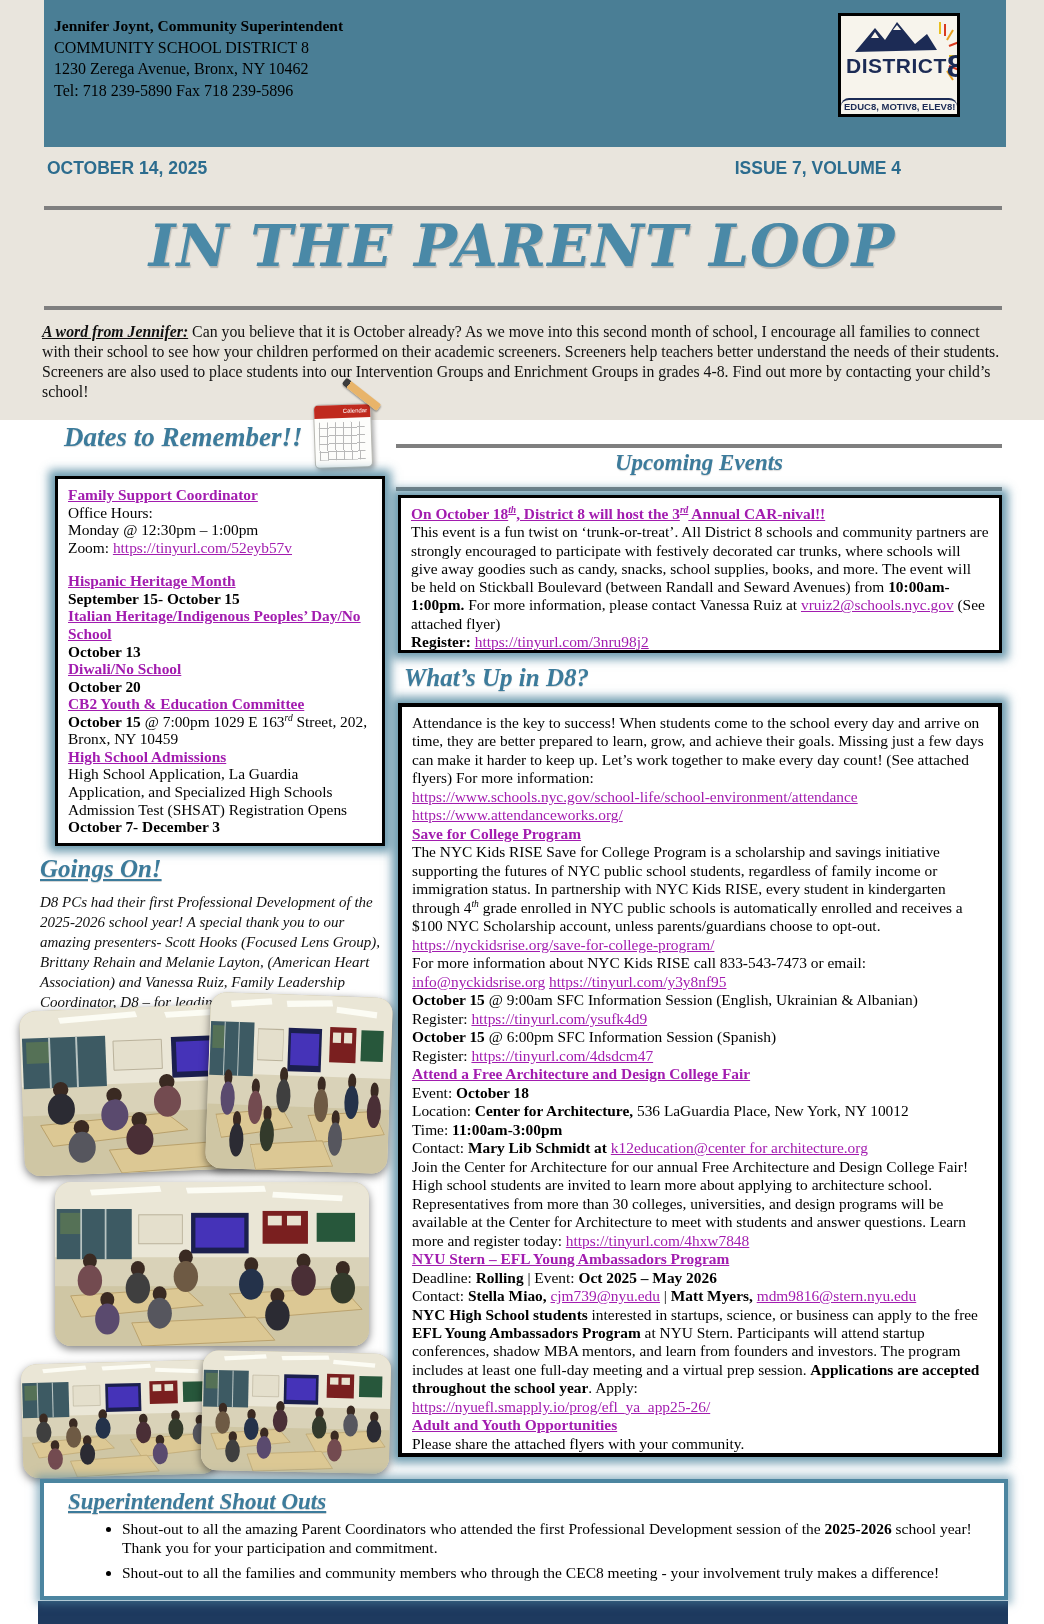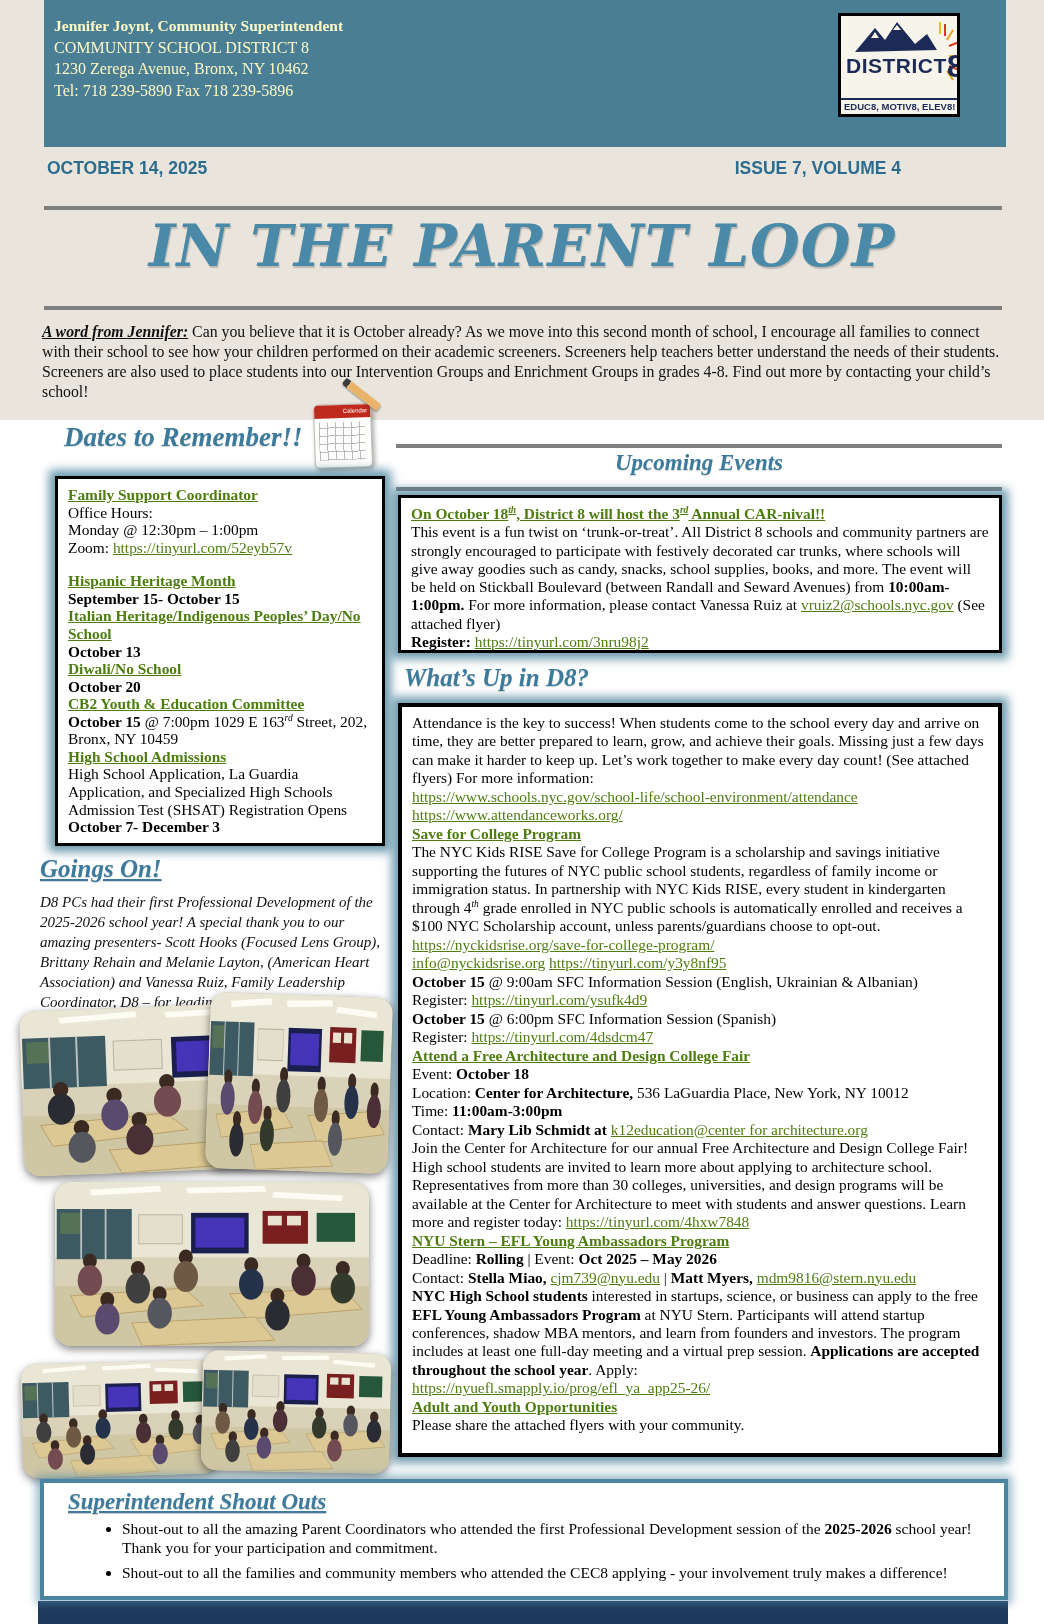--- a/index.html
+++ b/index.html
@@ -1,27 +1,27 @@
 <!DOCTYPE html>
 <html><head>
 <meta charset="utf-8">
 <style>
   html,body{margin:0;padding:0;}
   body{background:#e9e5dd;font-family:"Liberation Serif",serif;}
   .page{position:relative;width:1044px;height:1624px;background:#e9e5dd;overflow:hidden;}
 
   
   .header-bar{position:absolute;left:44px;top:0;width:962px;height:147px;background:#4a7e95;}
-  .contact{position:absolute;left:10px;top:16px;color:#fef9c3;font-size:16px;line-height:1.34;}
+  .contact{position:absolute;left:10px;top:16px;color:#000000;font-size:16px;line-height:1.34;}
   .contact .c1{font-weight:bold;font-size:15.5px;}
   .logo{position:absolute;left:794px;top:13px;width:122px;height:104px;background:#f7f4ec;border:3px solid #000000;box-sizing:border-box;overflow:hidden;}
   .logo svg{position:absolute;left:0;top:0;}
   .logo-word{position:absolute;left:5px;top:32px;color:#1c2b55;font-family:"Liberation Sans",sans-serif;font-weight:bold;font-size:21px;letter-spacing:.5px;white-space:nowrap;}
   .logo-8{font-size:32px;vertical-align:-4px;}
-  .logo-tag{position:absolute;left:0;bottom:0;width:100%;border-top:2px solid #1c2b55;color:#1c2b55;font-family:"Liberation Sans",sans-serif;font-weight:bold;font-size:9.5px;text-align:left;padding:1px 0 2px 3px;box-sizing:border-box;white-space:nowrap;}
+  .logo-tag{position:absolute;left:0;bottom:0;width:100%;border-top:2px solid #1c2b55;color:#1c2b55;font-family:"Liberation Sans",sans-serif;font-weight:bold;font-size:9.5px;text-align:left;padding:1px 0 2px 3px;box-sizing:border-box;white-space:nowrap;border-radius:8px;}
 
   
   .issue-bar{position:absolute;left:47px;top:158px;width:959px;display:flex;justify-content:space-between;color:#2c6c8e;font-family:"Liberation Sans",sans-serif;font-weight:bold;font-size:17.5px;}
   .issue-bar .right{margin-right:105px;}
 
   .rule{position:absolute;left:44px;width:958px;height:4px;background:#7f7f7f;}
   .rule-a{top:206px;}
   .rule-b{top:306px;}
 
   .masthead{position:absolute;left:0;top:212px;width:1044px;margin:0;text-align:center;color:#4a89a7;font-family:"DejaVu Serif",serif;font-weight:bold;font-style:italic;font-size:57px;letter-spacing:1px;text-shadow:1px 2px 1px rgba(60,60,60,.25);}
@@ -32,21 +32,21 @@
   .sheet{position:absolute;left:0;top:420px;width:1044px;height:1204px;background:#ffffff;}
 
   
   .sec-h{position:absolute;color:#3c7b9b;font-family:"Liberation Serif",serif;font-weight:bold;font-style:italic;margin:0;text-shadow:0 1px 1px rgba(90,90,90,.25);}
   .box{position:absolute;background:#fff;border:3px solid #000;box-sizing:border-box;box-shadow:0 0 9px 6px rgba(73,130,155,.8);padding:7px 10px;overflow:hidden;}
   .line{min-height:1em;}
   .line.blank{height:16px;}
   .b{font-weight:bold;}
   .i{font-style:italic;}
   .u{text-decoration:underline;}
-  .lnk{color:#4d7c0f;text-decoration:underline;cursor:pointer;}
+  .lnk{color:#a21caf;text-decoration:underline;cursor:pointer;}
   .sup{vertical-align:super;font-size:.62em;line-height:0;font-style:italic;}
 
   
   .dates-h{left:64px;top:422px;font-size:27px;}
   .calendar{position:absolute;left:314px;top:404px;width:56px;height:62px;background:#fdfdfb;border:1px solid #b9b9b3;border-radius:5px;box-shadow:2px 3px 5px rgba(0,0,0,.35);transform:rotate(-2deg);}
   .cal-top{position:absolute;left:0;top:0;width:100%;height:13px;background:#c02a1e;border-radius:4px 4px 0 0;color:#fff;font-family:"Liberation Sans",sans-serif;font-size:6px;text-align:right;padding-right:3px;box-sizing:border-box;line-height:13px;}
   .cal-grid{position:absolute;left:4px;top:17px;width:46px;height:38px;background:repeating-linear-gradient(0deg,#a9a9a9 0 1px,transparent 1px 8px),repeating-linear-gradient(90deg,#a9a9a9 0 1px,transparent 1px 8px);opacity:.8;}
   .pencil{position:absolute;right:-14px;top:-14px;width:44px;height:8px;background:linear-gradient(90deg,#3c3c3c 0 6px,#e8b46a 6px 100%);transform:rotate(40deg);border-radius:2px;box-shadow:1px 1px 2px rgba(0,0,0,.4);}
   .dates-box{left:55px;top:476px;width:330px;height:370px;font-size:15.4px;}
   .dates-box .line{line-height:1.14;}
@@ -401,20 +401,21 @@
     </div>
 
   <h2 class="sec-h whatsup-h">What’s Up in D8?</h2>
   <div class="box whatsup-box">
       <div class="line"><span>Attendance is the key to success! When students come to the school every day and arrive on time, they are better prepared to learn, grow, and achieve their goals. Missing just a few days can make it harder to keep up. Let’s work together to make every day count! (See attached flyers) For more information:</span></div>
       <div class="line"><a class="lnk">https://www.schools.nyc.gov/school-life/school-environment/attendance</a></div>
       <div class="line"><a class="lnk">https://www.attendanceworks.org/</a></div>
       <div class="line"><a class="lnk b u">Save for College Program</a></div>
       <div class="line"><span>The NYC Kids RISE Save for College Program is a scholarship and savings initiative supporting the futures of NYC public school students, regardless of family income or immigration status. In partnership with NYC Kids RISE, every student in kindergarten through 4</span><span class="sup">th</span><span> grade enrolled in NYC public schools is automatically enrolled and receives a $100 NYC Scholarship account, unless parents/guardians choose to opt-out.</span></div>
       <div class="line"><a class="lnk">https://nyckidsrise.org/save-for-college-program/</a></div>
+      <div class="line"><span>For more information about NYC Kids RISE call 833-543-7473 or email:</span></div>
       <div class="line"><a class="lnk">info@nyckidsrise.org</a><span>    </span><a class="lnk">https://tinyurl.com/y3y8nf95</a></div>
       <div class="line"><span class="b">October 15</span><span> @ 9:00am SFC Information Session (English, Ukrainian &amp; Albanian)</span></div>
       <div class="line"><span>Register: </span><a class="lnk">https://tinyurl.com/ysufk4d9</a></div>
       <div class="line"><span class="b">October 15</span><span> @ 6:00pm SFC Information Session (Spanish)</span></div>
       <div class="line"><span>Register: </span><a class="lnk">https://tinyurl.com/4dsdcm47</a></div>
       <div class="line"><a class="lnk b u">Attend a Free Architecture and Design College Fair</a></div>
       <div class="line"><span>Event: </span><span class="b">October 18</span></div>
       <div class="line"><span>Location: </span><span class="b">Center for Architecture,</span><span> 536 LaGuardia Place, New York, NY 10012</span></div>
       <div class="line"><span>Time: </span><span class="b">11:00am-3:00pm</span></div>
       <div class="line"><span>Contact: </span><span class="b">Mary Lib Schmidt at </span><a class="lnk">k12education@center for architecture.org</a></div>
@@ -425,19 +426,19 @@
       <div class="line"><span class="b">NYC High School students</span><span> interested in startups, science, or business can apply to the free </span><span class="b">EFL Young Ambassadors Program</span><span> at NYU Stern. Participants will attend startup conferences, shadow MBA mentors, and learn from founders and investors. The program includes at least one full-day meeting and a virtual prep session. </span><span class="b">Applications are accepted throughout the school year</span><span>. Apply:</span></div>
       <div class="line"><a class="lnk">https://nyuefl.smapply.io/prog/efl_ya_app25-26/</a></div>
       <div class="line"><a class="lnk b u">Adult and Youth Opportunities</a></div>
       <div class="line"><span>Please share the attached flyers with your community.</span></div>
     </div>
 
   <div class="shout-box">
     <h2 class="shout-h">Superintendent Shout Outs</h2>
     <ul class="shout-list">
         <li class="line"><span>Shout-out to all the amazing Parent Coordinators who attended the first Professional Development session of the </span><span class="b">2025-2026</span><span> school year! Thank you for your participation and commitment.</span></li>
-        <li class="line"><span>Shout-out to all the families and community members who attended the CEC8 applying - your involvement truly makes a difference!</span></li>
+        <li class="line"><span>Shout-out to all the families and community members who through the CEC8 meeting - your involvement truly makes a difference!</span></li>
       </ul>
   </div>
 
   <div class="footer-bar"></div>
 
 </div>
 
 </body></html>

